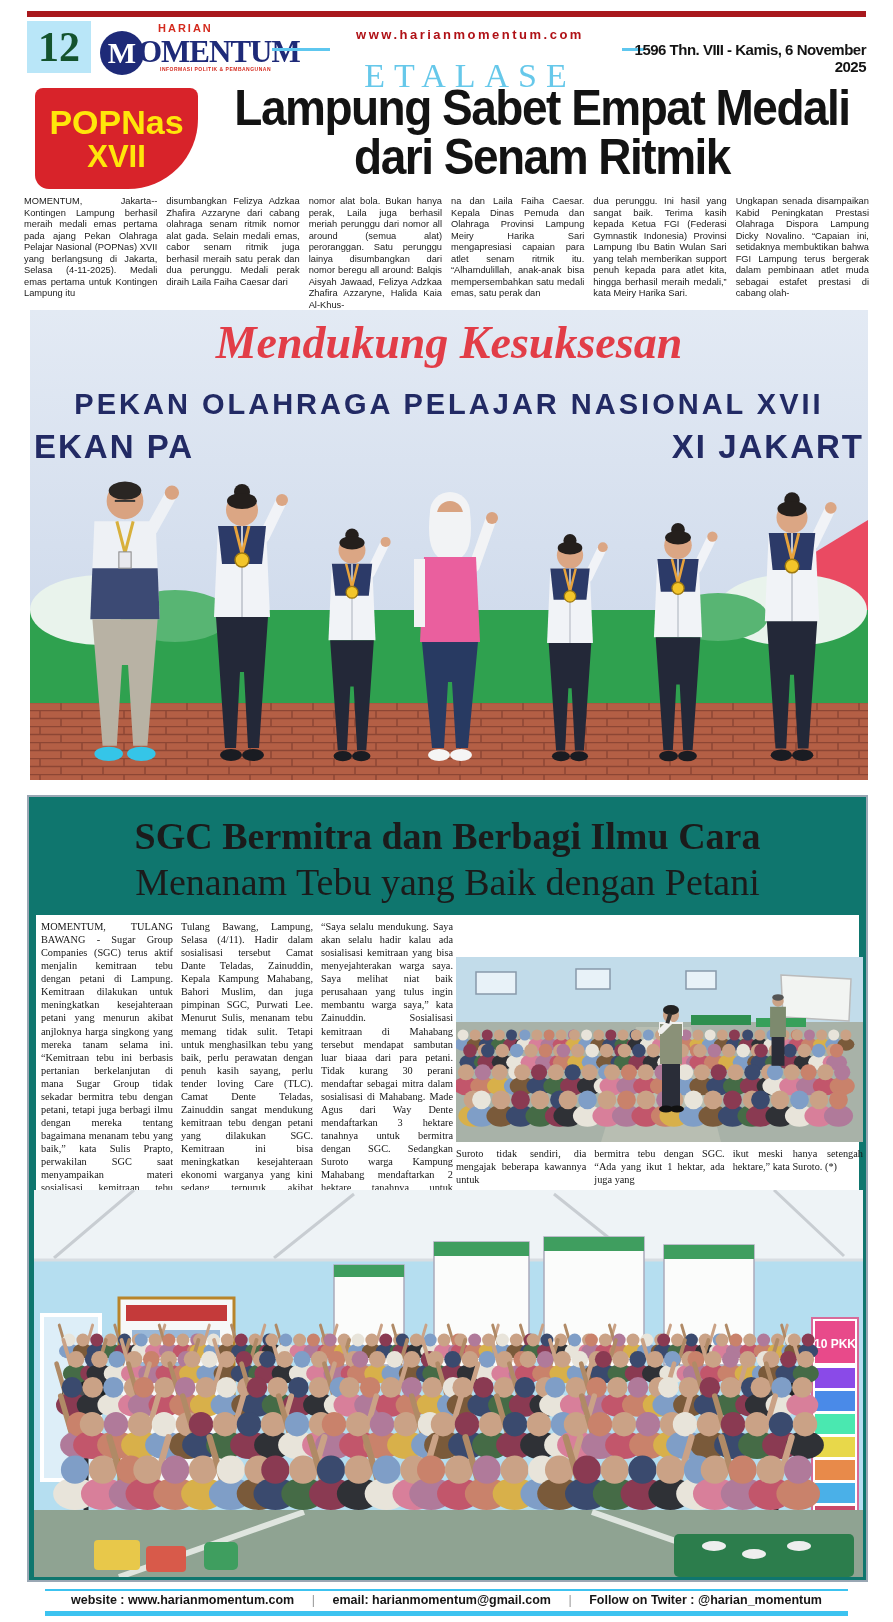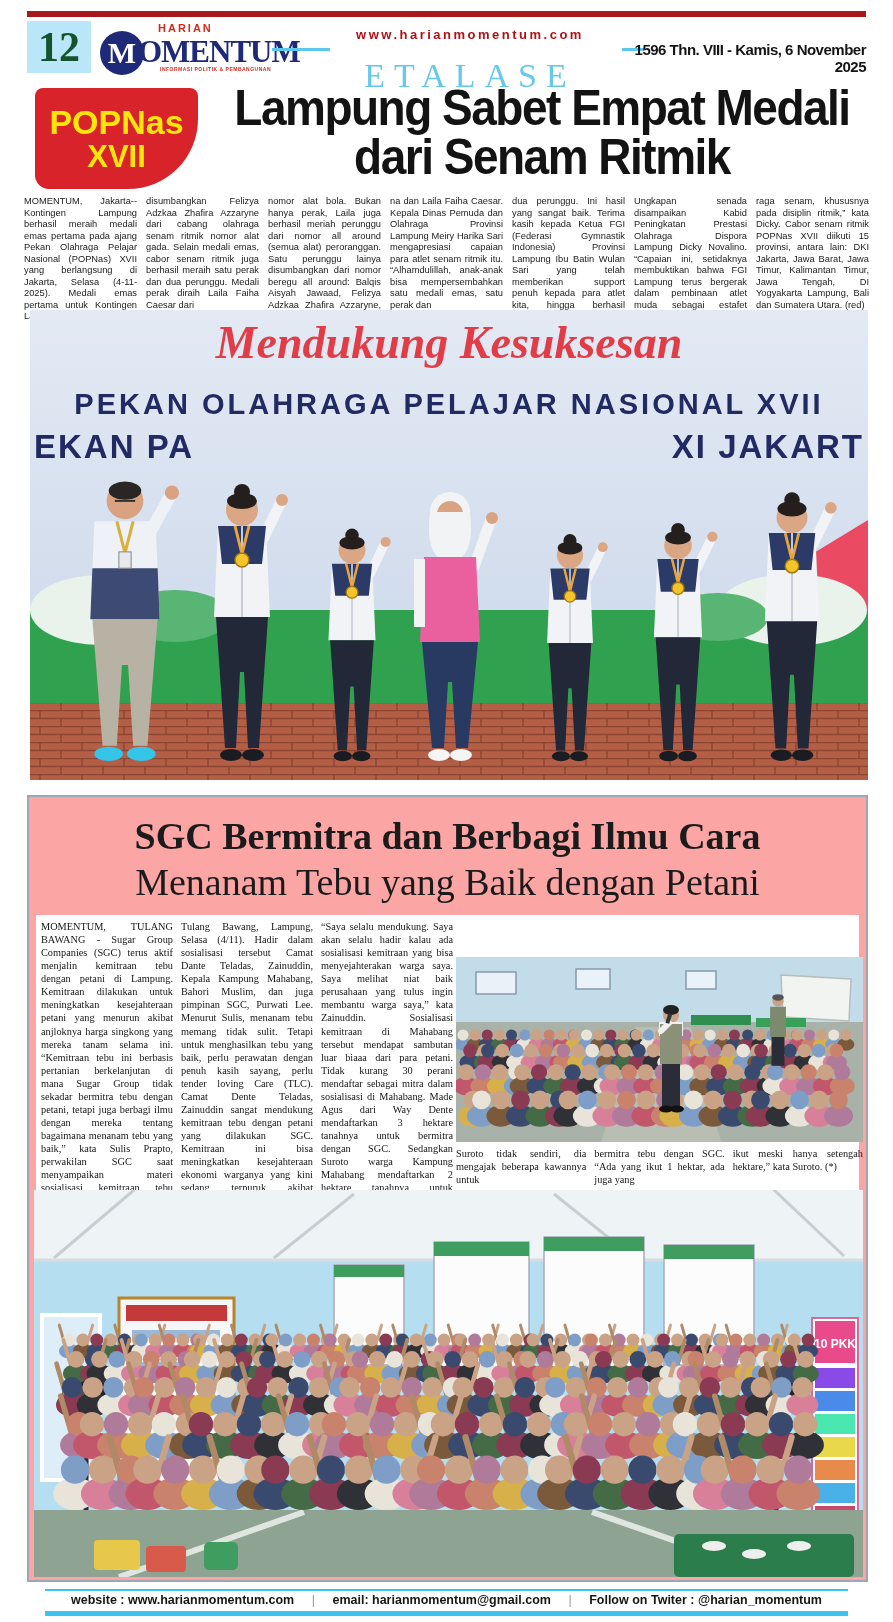--- a/index.html
+++ b/index.html
@@ -39,21 +39,21 @@
   #headline1{left:203px;top:84px;width:678px;text-align:center;font-weight:900;
              font-size:46px;line-height:0.98;letter-spacing:-1.5px;color:#131313;
              transform:scaleY(1.08);transform-origin:top;}
   #a1cols{left:24px;top:196px;width:845px;height:112px;display:flex;gap:9px;}
   #a1cols .col{flex:1;font-size:9.3px;line-height:1.24;text-align:justify;color:#1a1a1a;}
 
   
   .photo{display:block;}
 
   
-  #box2{left:27px;top:795px;width:841px;height:787px;background:#fca5a5;
+  #box2{left:27px;top:795px;width:841px;height:787px;background:#0f766e;
         border:2px solid #9aa7b4;box-sizing:border-box;}
   #box2 .inner{position:absolute;left:7px;top:118px;width:823px;height:655px;background:#fff;}
   #hl2a{left:0;top:20px;width:837px;text-align:center;font-family:"Liberation Serif",serif;
         font-weight:bold;font-size:38px;color:#1b1b1b;line-height:1;}
   #hl2b{left:0;top:66px;width:837px;text-align:center;font-family:"Liberation Serif",serif;
         font-weight:normal;font-size:38px;color:#1b1b1b;line-height:1;}
   #a2cols{left:12px;top:123px;width:412px;height:267px;display:flex;gap:8px;}
   #a2cols .col{flex:1;font-family:"Liberation Serif",serif;font-size:10.3px;line-height:1.27;
                text-align:justify;color:#151515;}
   #photo2wrap{left:427px;top:160px;width:407px;height:185px;}
@@ -95,21 +95,20 @@
     <div>Lampung Sabet Empat Medali</div>
     <div>dari Senam Ritmik</div>
   </div>
   <div class="abs" id="a1cols">
     <div class="col">MOMENTUM, Jakarta--Kontingen Lampung berhasil meraih medali emas pertama pada ajang Pekan Olahraga Pelajar Nasional (POPNas) XVII yang berlangsung di Jakarta, Selasa (4-11-2025). Medali emas pertama untuk Kontingen Lampung itu</div>
     <div class="col">disumbangkan Felizya Adzkaa Zhafira Azzaryne dari cabang olahraga senam ritmik nomor alat gada. Selain medali emas, cabor senam ritmik juga berhasil meraih satu perak dan dua perunggu. Medali perak diraih Laila Faiha Caesar dari</div>
     <div class="col">nomor alat bola. Bukan hanya perak, Laila juga berhasil meriah perunggu dari nomor all around (semua alat) peroranggan. Satu perunggu lainya disumbangkan dari nomor beregu all around: Balqis Aisyah Jawaad, Felizya Adzkaa Zhafira Azzaryne, Halida Kaia Al-Khus-</div>
     <div class="col">na dan Laila Faiha Caesar. Kepala Dinas Pemuda dan Olahraga Provinsi Lampung Meiry Harika Sari mengapresiasi capaian para atlet senam ritmik itu. “Alhamdulillah, anak-anak bisa mempersembahkan satu medali emas, satu perak dan</div>
     <div class="col">dua perunggu. Ini hasil yang sangat baik. Terima kasih kepada Ketua FGI (Federasi Gymnastik Indonesia) Provinsi Lampung Ibu Batin Wulan Sari yang telah memberikan support penuh kepada para atlet kita, hingga berhasil meraih medali,” kata Meiry Harika Sari.</div>
     <div class="col">Ungkapan senada disampaikan Kabid Peningkatan Prestasi Olahraga Dispora Lampung Dicky Novalino. “Capaian ini, setidaknya membuktikan bahwa FGI Lampung terus bergerak dalam pembinaan atlet muda sebagai estafet prestasi di cabang olah-</div>
-    <div class="col">raga senam, khususnya pada disiplin ritmik,” kata Dicky. Cabor senam ritmik POPNas XVII diikuti 15 provinsi, antara lain: DKI Jakarta, Jawa Barat, Jawa Timur, Kalimantan Timur, Jawa Tengah, DI Yogyakarta Lampung, Bali dan Sumatera Utara. (red)</div>
   </div>
 
   <svg class="abs photo" style="left:30px;top:310px" width="838" height="470" viewBox="0 0 838 470">
     <defs>
       <linearGradient id="bg1" x1="0" y1="0" x2="0" y2="1">
         <stop offset="0" stop-color="#e3eaf4"></stop>
           <stop offset="1" stop-color="#c7d4e8"></stop>
       </linearGradient>
       <pattern id="brick" width="42" height="16" patternUnits="userSpaceOnUse">
         <rect width="42" height="16" fill="#b45f45"></rect>

